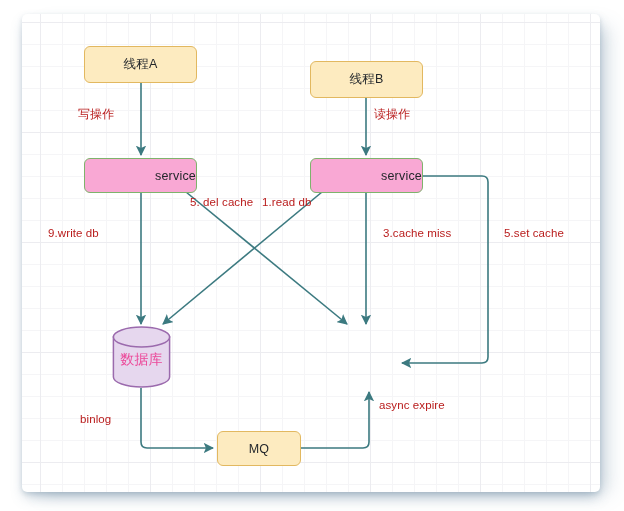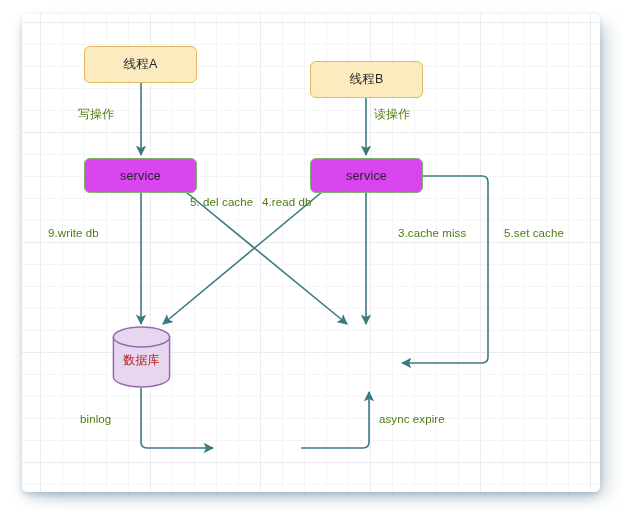--- a/index.html
+++ b/index.html
@@ -48,36 +48,36 @@
     font-size: 12.5px;
     color: #23272b;
     letter-spacing: 0.2px;
   }
   .box {
     border-radius: 6px;
     border-width: 1.3px;
     border-style: solid;
   }
   .box-yellow { background: #fdebc0; border-color: #e2b860; }
-  .box-green  { background: #d946ef; border-color: #7eb36c; }
+  .box-green  { background: #f9a8d4; border-color: #7eb36c; justify-content: flex-end; }
 
   .cyl { background: transparent; border: none; }
   .cyl .cyl-svg { position: absolute; left: 0; top: 0; }
   .cyl .cyl-label {
     position: relative;
     z-index: 2;
-    font-size: 12px;
-    color: #b91c1c;
+    font-size: 14px;
+    color: #ec4899;
   }
 
   
   .elabel {
     position: absolute;
     font-size: 11.5px;
-    color: #4d7c0f;
+    color: #b91c1c;
     white-space: nowrap;
     letter-spacing: 0.1px;
   }
   .elabel.cjk { font-size: 12px; }
 </style>
 </head>
 <body>
 
 <div id="page">
 
@@ -129,32 +129,35 @@
 
   <div class="node cyl" style="left:112px; top:326px; width:59px; height:62px;">
     <svg class="cyl-svg" width="59" height="62" viewBox="0 0 59 62">
       <path d="M 1.4 11 L 1.4 51 A 28.1 10 0 0 0 57.6 51 L 57.6 11 Z" fill="#e6d7ee" stroke="#9b6aad" stroke-width="1.5"></path>
       <ellipse cx="29.5" cy="11" rx="28.1" ry="10" fill="#e6d7ee" stroke="#9b6aad" stroke-width="1.5"></ellipse>
     </svg>
     <span class="cyl-label" style="margin-top:6px;">数据库</span>
   </div>
 
 
+  <div class="node box box-yellow" style="left:217px; top:431px; width:84px; height:35px;">
+    <span>MQ</span>
+  </div>
 
   <div class="elabel cjk" style="left:78px; top:106px;">写操作</div>
 
   <div class="elabel cjk" style="left:374px; top:106px;">读操作</div>
 
   <div class="elabel" style="left:48px; top:227px;">9.write db</div>
 
   <div class="elabel" style="left:190px; top:196px;">5. del cache</div>
 
-  <div class="elabel" style="left:398px; top:227px;text-align:right;">3.cache miss</div>
+  <div class="elabel" style="left:383px; top:227px;text-align:right;">3.cache miss</div>
 
-  <div class="elabel" style="left:262px; top:196px;">4.read db</div>
+  <div class="elabel" style="left:262px; top:196px;">1.read db</div>
 
   <div class="elabel" style="left:504px; top:227px;">5.set cache</div>
 
   <div class="elabel" style="left:80px; top:413px;">binlog</div>
 
-  <div class="elabel" style="left:379px; top:413px;">async expire</div>
+  <div class="elabel" style="left:379px; top:399px;">async expire</div>
 
 </div>
 
 </body></html>

